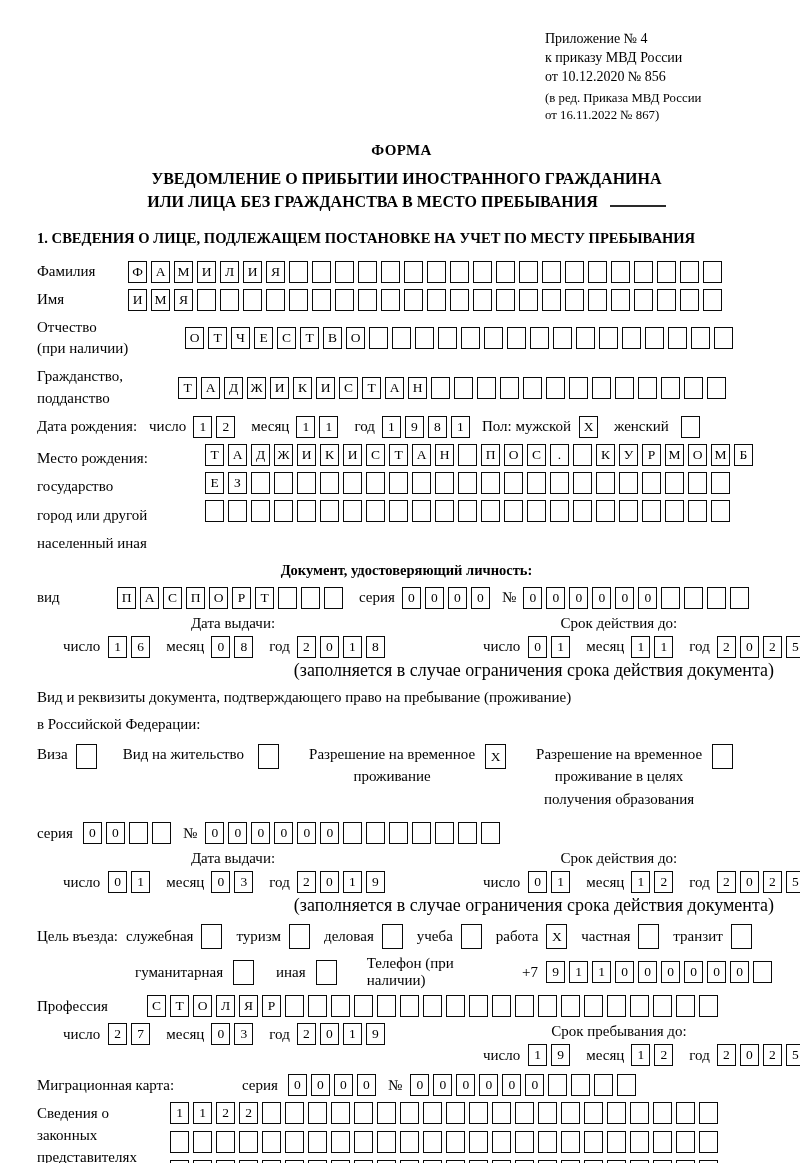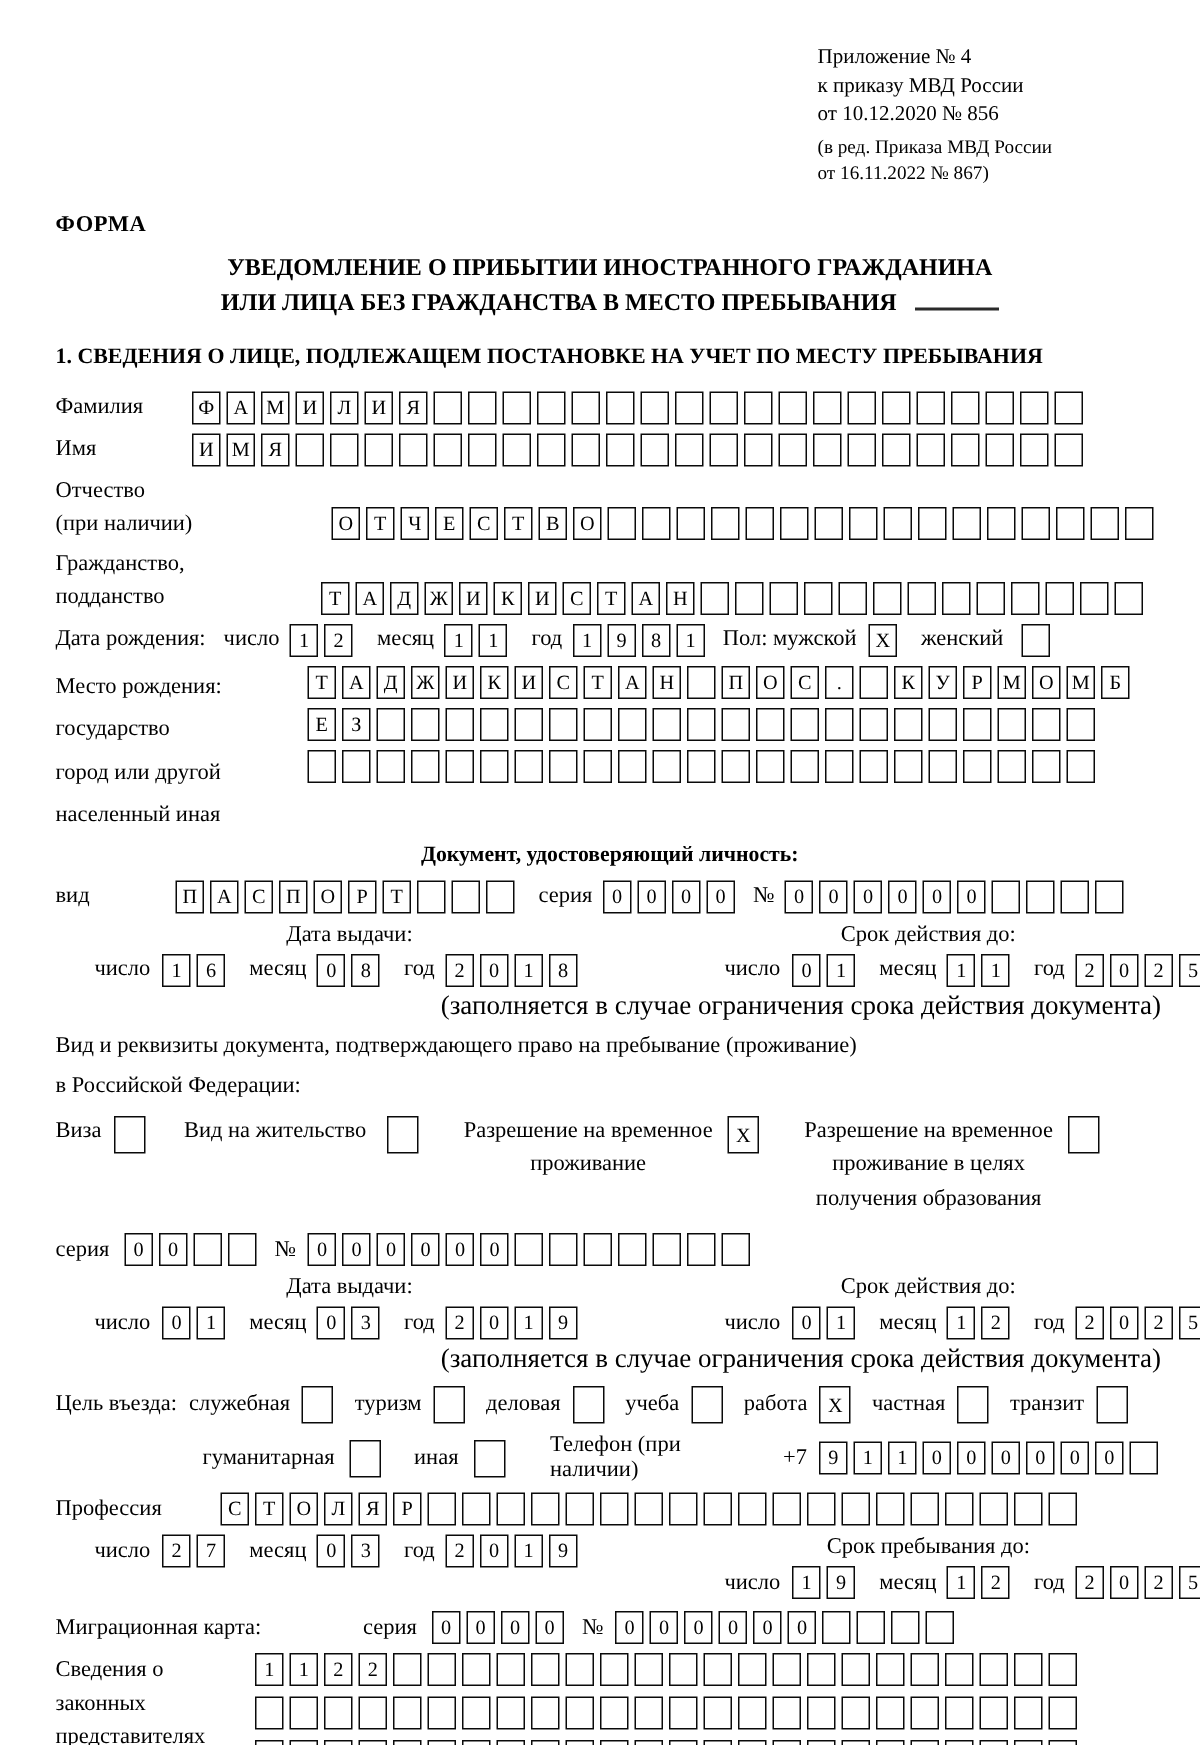--- a/index.html
+++ b/index.html
@@ -10,26 +10,26 @@
     box-sizing:border-box;
     padding:30px 24px 16px 37px;
     font-family:"Liberation Serif","DejaVu Serif",serif;
     color:#000;
     font-size:15px;
     background:#fff;
   }
   .hdr{margin-left:508px;line-height:1.35;font-size:14px;}
   .hdr-small{font-size:12.8px;}
   .hdr .gap{margin-top:3px;}
-  .forma{text-align:left;font-weight:bold;font-size:15px;margin:18px 10px 8px 0;letter-spacing:.4px;}
+  .forma{text-align:center;font-weight:bold;font-size:15px;margin:18px 10px 8px 0;letter-spacing:.4px;}
   .title{text-align:center;font-weight:bold;font-size:16px;line-height:1.45;margin:2px 0 16px;}
   .uline{display:inline-block;width:56px;border-bottom:2px solid #2a2a2a;margin-left:12px;height:.9em;vertical-align:baseline;}
   .sec{font-weight:bold;font-size:14.6px;margin:10px 0 14px;}
   .row{display:flex;align-items:center;margin:0 0 6px;}
-  .row.top{align-items:flex-end;gap:36px;}
+  .row.top{align-items:center;}
   .lbl{flex:none;}
   .lbl2{line-height:1.45;}
   .cells{display:inline-flex;flex:none;}
   .cell{
     flex:none;box-sizing:content-box;
     width:17px;height:20px;
     border:1.6px solid #0a0a0a;
     margin-right:4px;
     text-align:center;font-size:13.5px;line-height:20px;
     background:#fff;

